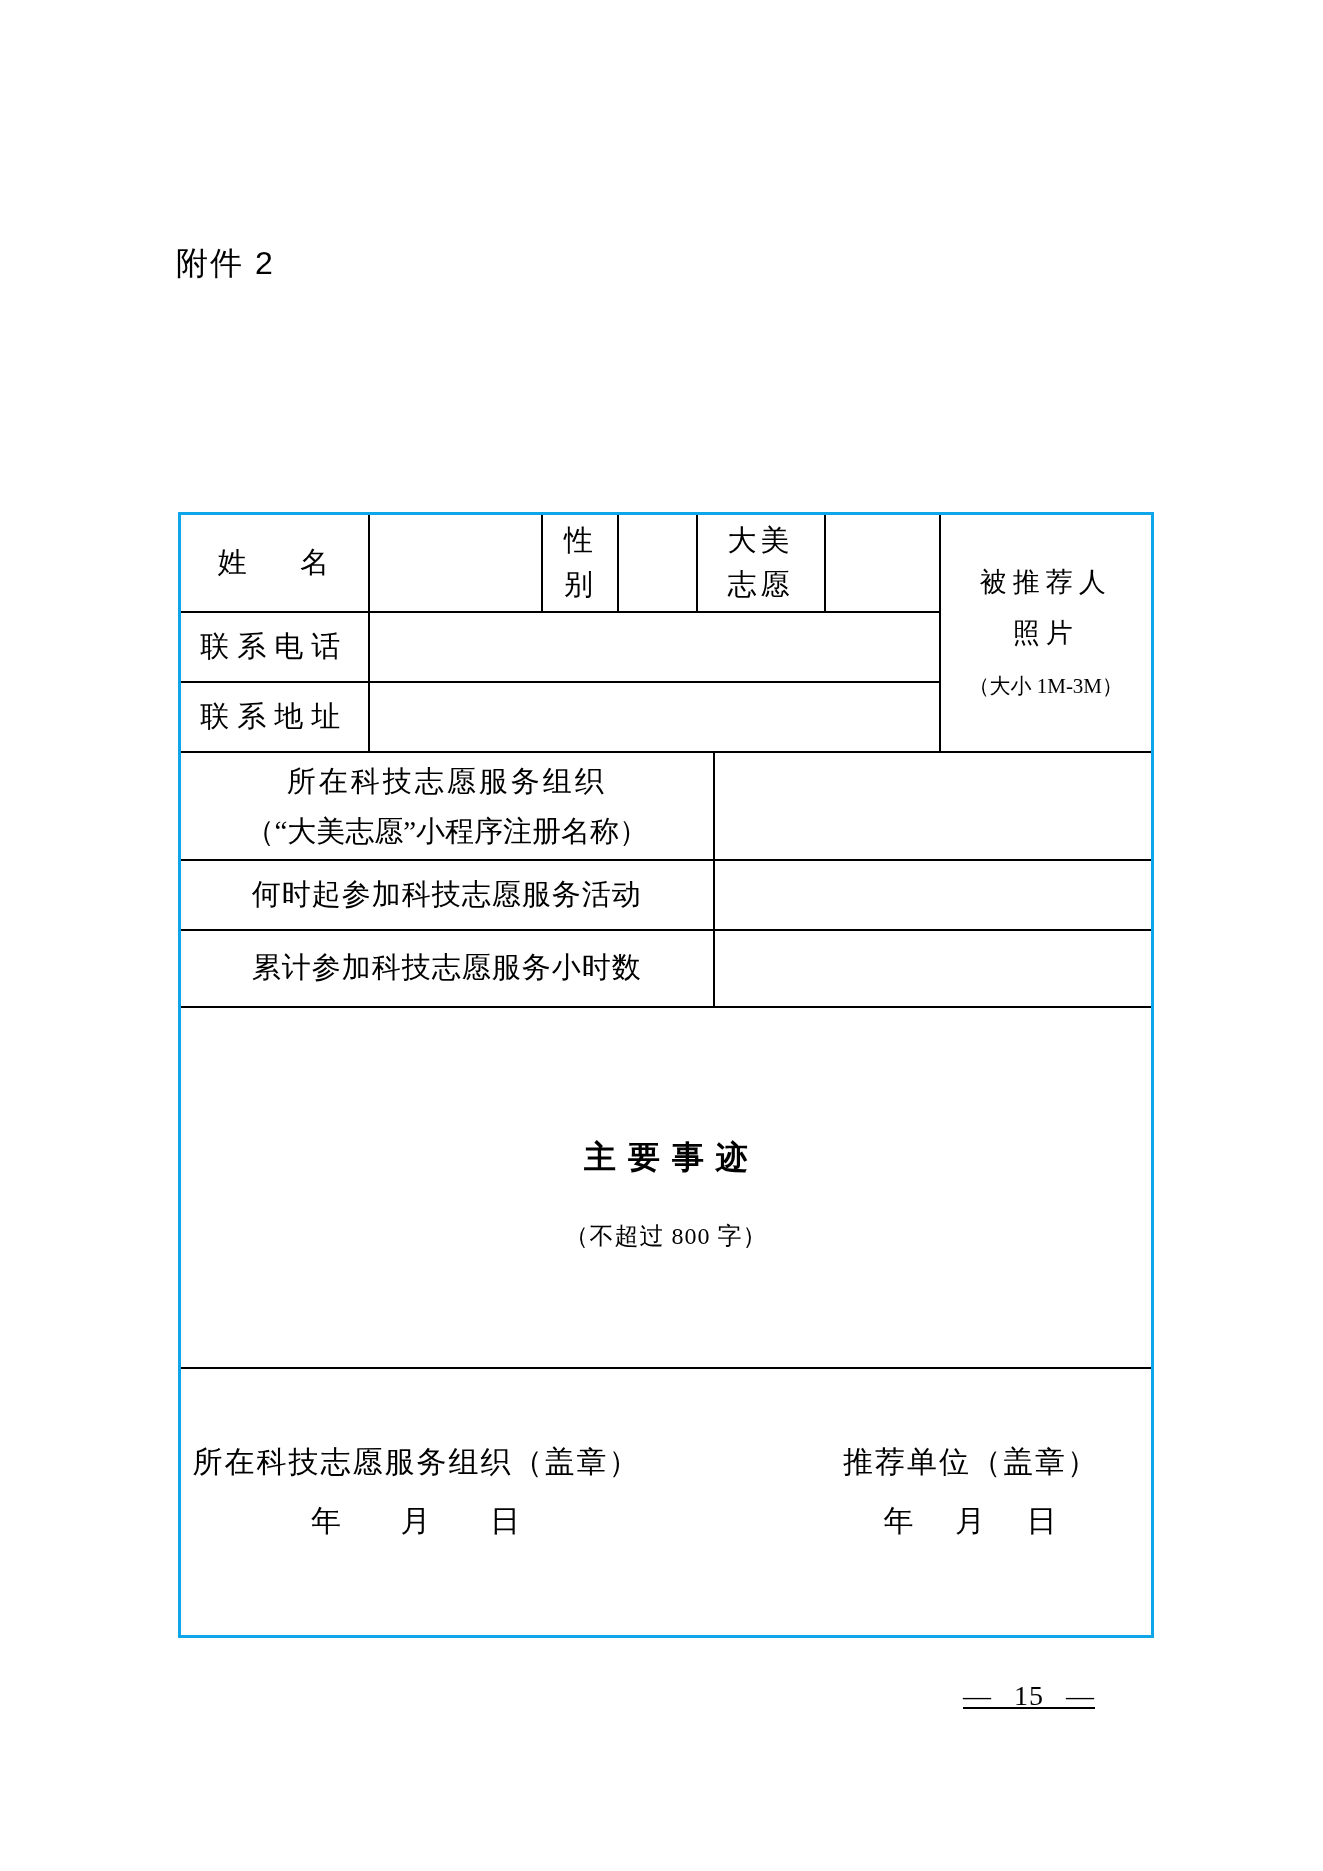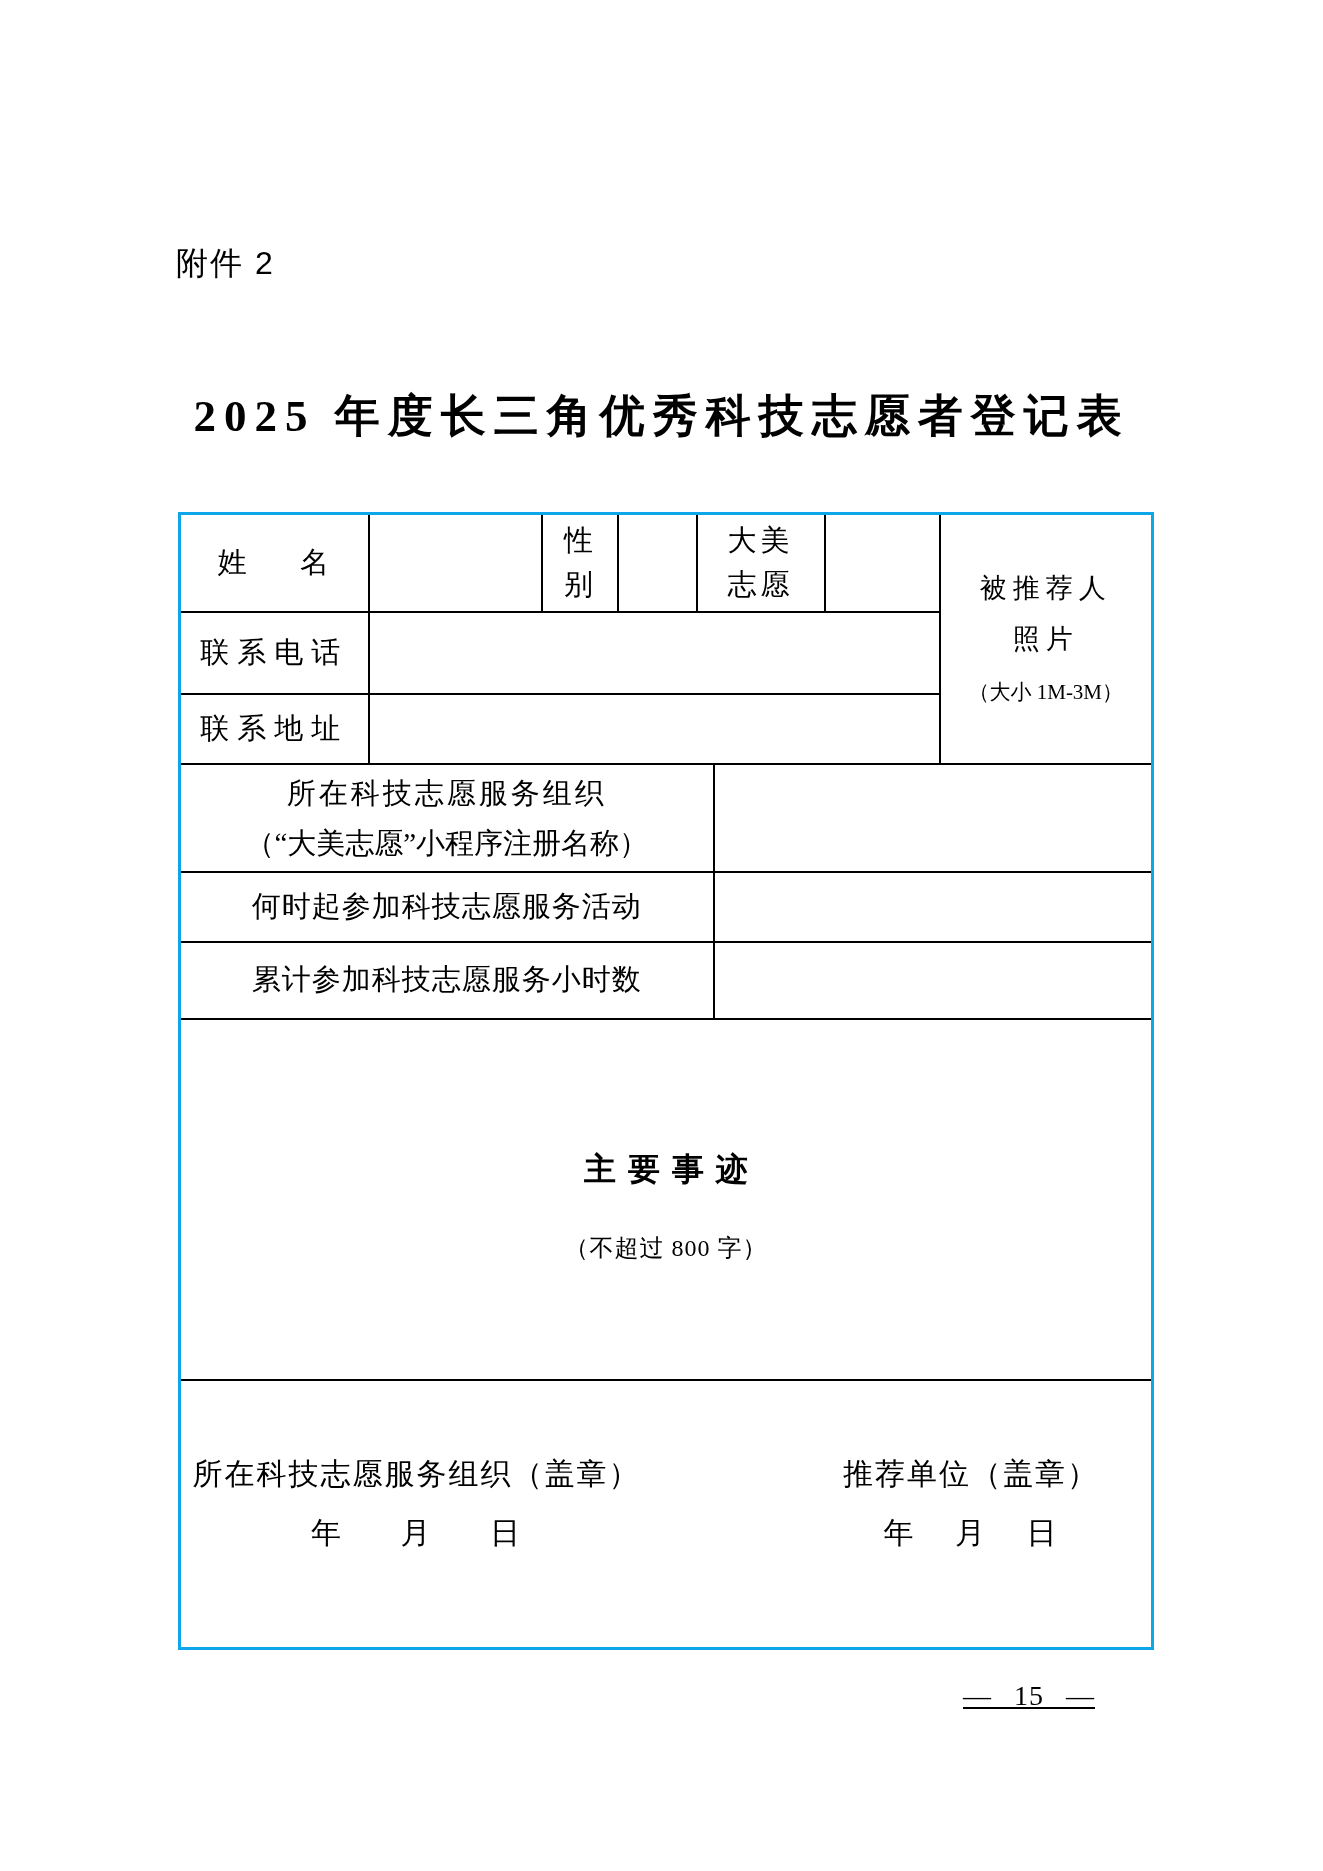--- a/index.html
+++ b/index.html
@@ -70,21 +70,20 @@
     font-size:28px; word-spacing:14px; letter-spacing:1px;text-decoration:underline;
   }
 </style>
 </head>
 <body>
 
 <div class="page">
 
   <div class="attachment">附件 2</div>
 
-  <div class="doc-title">2025 年度长三角优秀科技志愿者登记表</div>
 
   <div class="tbl-wrap">
     <table class="reg">
       <colgroup>
         <col style="width:189px">
           <col style="width:173px">
           <col style="width:76px">
           <col style="width:79px">
         <col style="width:17px">
           <col style="width:111px">
@@ -106,21 +105,21 @@
           <div class="birth-wrap">大美志愿</div>
         </td>
         <td></td>
         <td rowspan="3" class="photo-cell">
           <div class="photo-line">被推荐人</div>
           <div class="photo-line photo-line2">照片</div>
           <div class="photo-note">（大小 1M-3M）</div>
         </td>
       </tr>
 
-      <tr style="height:82px">
+      <tr style="height:70px">
         <td class="lbl">
           <span>联系电话</span>
         </td>
         <td colspan="6"></td>
       </tr>
 
       <tr style="height:70px">
         <td class="lbl">
           <span>联系地址</span>
         </td>

